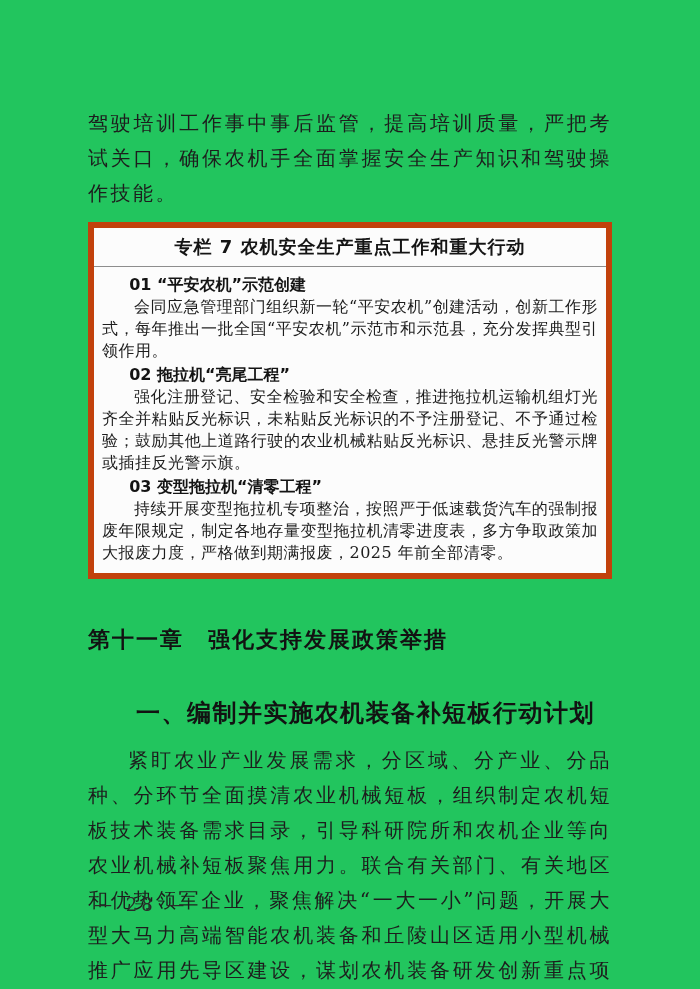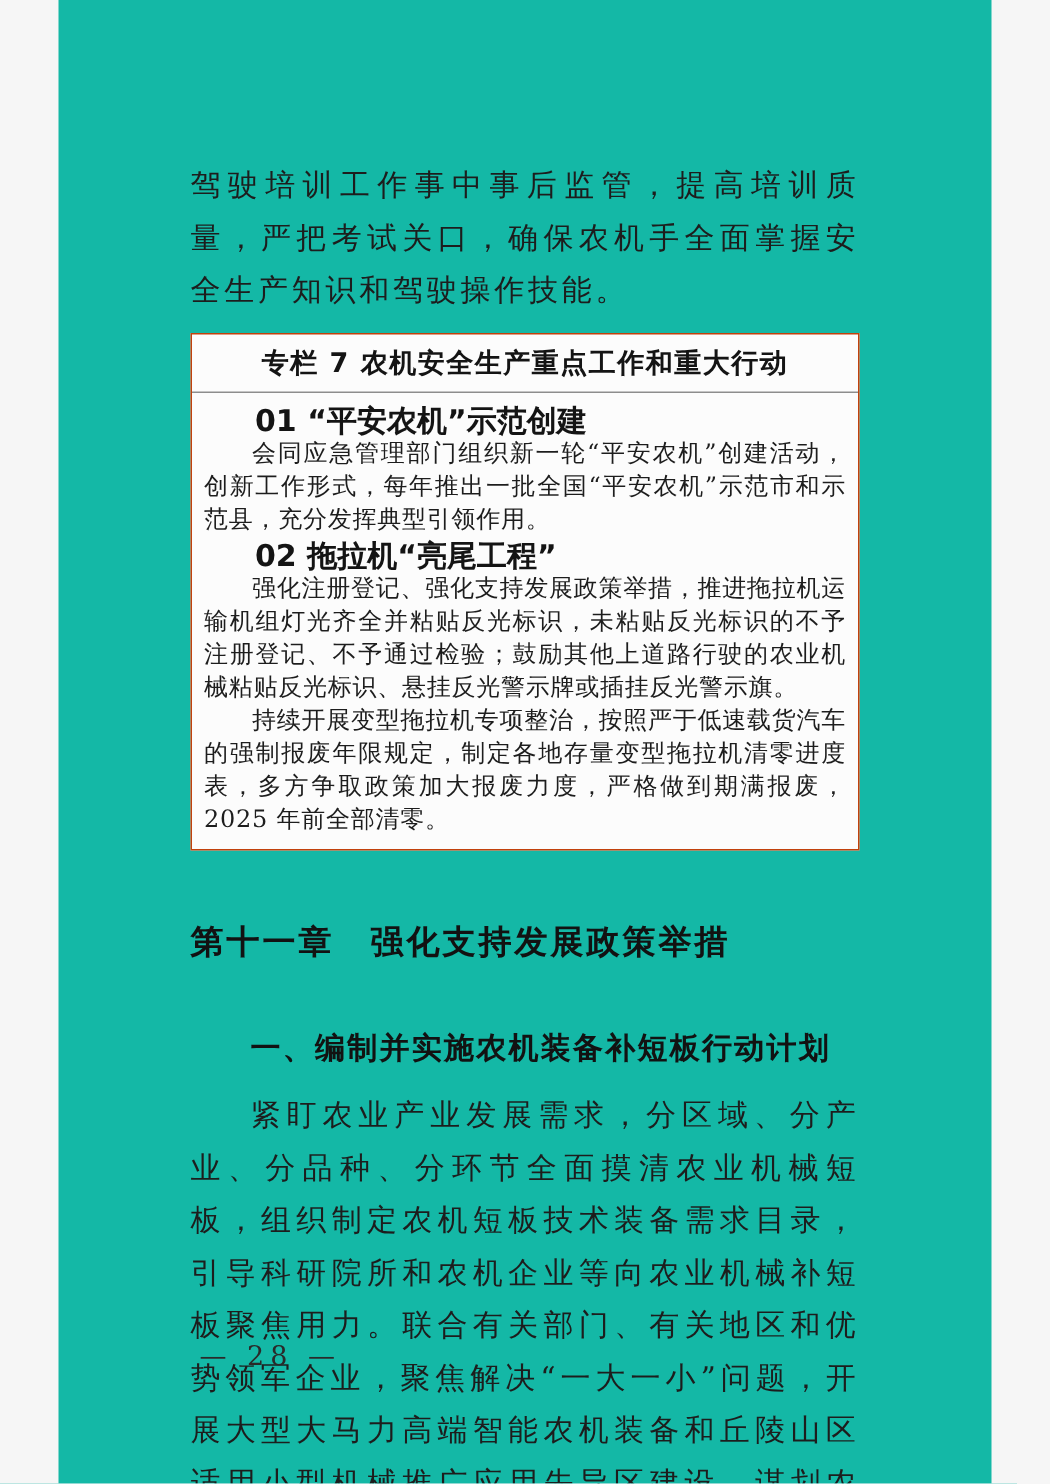--- a/index.html
+++ b/index.html
@@ -2,63 +2,63 @@
 <html><head>
 <meta charset="utf-8">
 <style>
   html, body {
     margin: 0;
     padding: 0;
     background: #f6f6f6;
   }
   .page {
     position: relative;
-    width: 622px;
+    width: 700px;
     height: 989px;
     margin: 0 auto;
-    background: #14b8a6;
+    background: #22c55e;
     color: #1d1d1d;
     box-sizing: border-box;
     padding: 106px 88px 0 88px;
     overflow: hidden;
     font-family: "DejaVu Serif", "Liberation Serif", serif;
   }
   
   .body-text {
     font-size: 20px;
     line-height: 35px;
     letter-spacing: 2.5px;
     text-align: justify;
     margin: 0;
   }
   .first-indent { text-indent: 2em; }
 
   
   .callout-box {
-    border: 1px solid #c2410c;
+    border: 6px solid #c2410c;
     margin-top: 11px;
     background: #fcfcfc;
   }
   .box-title {
     font-family: "DejaVu Sans", "Liberation Sans", sans-serif;
     font-weight: 700;
     font-size: 18px;
     letter-spacing: 1px;
     text-align: center;
     padding: 7px 4px;
     border-bottom: 1px solid #8d8d8d;
     color: #141414;
   }
   .box-content {
     padding: 5px 8px 9px 8px;
   }
   .item-heading {
     font-family: "DejaVu Sans", "Liberation Sans", sans-serif;
     font-weight: 700;
-    font-size: 20px;
+    font-size: 16px;
     line-height: 22px;
     text-indent: 1.7em;
     margin-top: 2px;
     color: #141414;
   }
   .item-body {
     font-size: 16px;
     line-height: 22px;
     letter-spacing: 0.5px;
     text-indent: 2em;
@@ -73,21 +73,21 @@
     font-size: 22px;
     letter-spacing: 2px;
     text-align: left;
     margin: 46px 0 0 0;
     color: #121212;
   }
   
   .section-title {
     font-family: "DejaVu Sans", "Liberation Sans", sans-serif;
     font-weight: 700;
-    font-size: 20px;
+    font-size: 24px;
     letter-spacing: 1.5px;
     text-indent: 2em;
     margin: 42px 0 0 0;
     color: #121212;
   }
   .main-paragraph { margin-top: 14px; }
 
   
   .page-footer {
     position: absolute;
@@ -109,24 +109,25 @@
     <div class="box-title">专栏 7 农机安全生产重点工作和重大行动</div>
     <div class="box-content">
 
       <div class="box-item">
         <div class="item-heading">01 “平安农机”示范创建</div>
         <p class="item-body">会同应急管理部门组织新一轮“平安农机”创建活动，创新工作形式，每年推出一批全国“平安农机”示范市和示范县，充分发挥典型引领作用。</p>
       </div>
 
       <div class="box-item">
         <div class="item-heading">02 拖拉机“亮尾工程”</div>
-        <p class="item-body">强化注册登记、强化支持发展政策举措，推进拖拉机运输机组灯光齐全并粘贴反光标识，未粘贴反光标识的不予注册登记、不予通过检验；鼓励其他上道路行驶的农业机械粘贴反光标识、悬挂反光警示牌或插挂反光警示旗。</p>
+        <p class="item-body">强化注册登记、安全检验和安全检查，推进拖拉机运输机组灯光齐全并粘贴反光标识，未粘贴反光标识的不予注册登记、不予通过检验；鼓励其他上道路行驶的农业机械粘贴反光标识、悬挂反光警示牌或插挂反光警示旗。</p>
       </div>
 
       <div class="box-item">
+        <div class="item-heading">03 变型拖拉机“清零工程”</div>
         <p class="item-body">持续开展变型拖拉机专项整治，按照严于低速载货汽车的强制报废年限规定，制定各地存量变型拖拉机清零进度表，多方争取政策加大报废力度，严格做到期满报废，2025 年前全部清零。</p>
       </div>
 
 
     </div>
   </div>
 
   <h1 class="chapter-title">第十一章　强化支持发展政策举措</h1>
 
   <h2 class="section-title">一、编制并实施农机装备补短板行动计划</h2>

